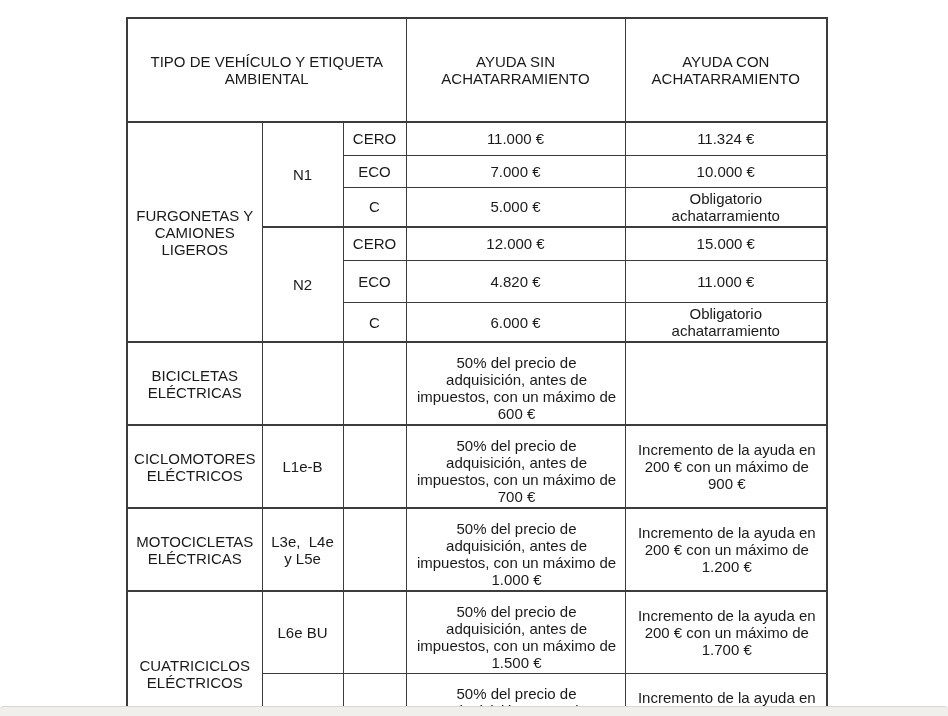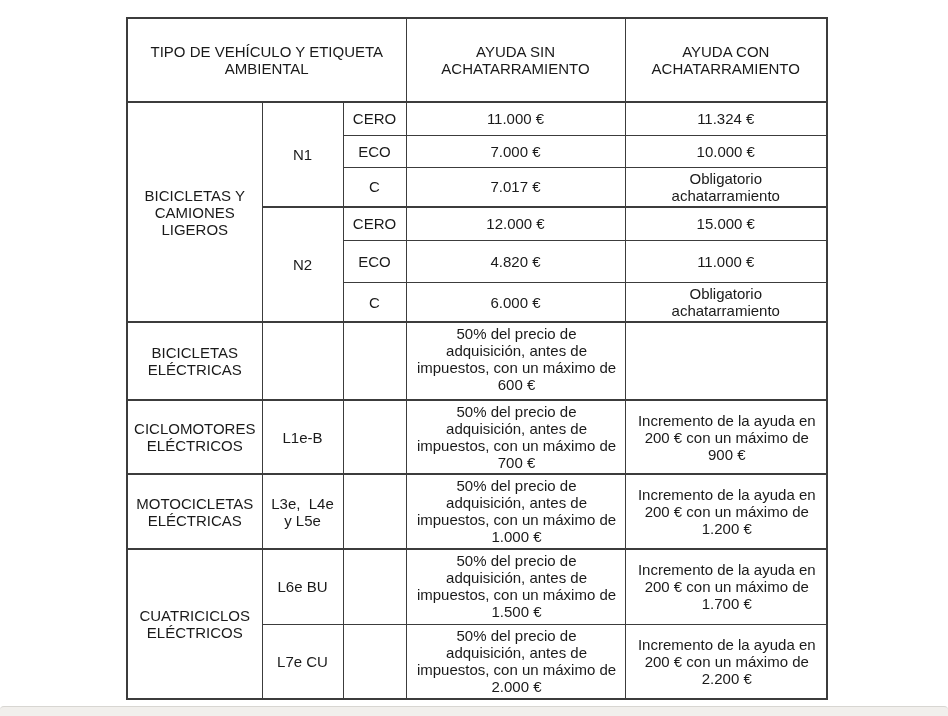--- a/index.html
+++ b/index.html
@@ -31,21 +31,21 @@
     white-space:pre-line;
     overflow:hidden;
   }
   thead td{
     border-bottom-width:2px;
     text-align:center;
     vertical-align:middle;
   }
   tr.gstart > td{border-top-width:2px;}
   td.c{text-align:center;padding:2px 4px;}
-  td.para{vertical-align:top;padding:2px 4px 2px 6px;}
+  td.para{vertical-align:top;padding:11px 4px 2px 6px;}
   td.para-mid{vertical-align:middle;padding:2px 4px 2px 6px;margin-left:42px;}
   .footer-bar{
     position:absolute;left:0;top:706px;width:948px;height:10px;
     background:var(--footer-bar);
     border-top:1px solid var(--footer-line);
     border-radius:4px 4px 0 0;
     box-sizing:border-box;
   }
 </style>
 </head>
@@ -54,48 +54,48 @@
 <div class="tbl-wrap">
   <table>
     <colgroup>
       <col style="width:135px">
         <col style="width:81px">
         <col style="width:63px">
         <col style="width:219px">
         <col style="width:202px">
     </colgroup>
     <thead>
-      <tr style="height:84px">
+      <tr style="height:104px">
         <td colspan="3">TIPO DE VEHÍCULO Y ETIQUETA
 AMBIENTAL</td>
         <td>AYUDA SIN
 ACHATARRAMIENTO</td>
         <td>AYUDA CON
 ACHATARRAMIENTO</td>
       </tr>
     </thead>
     <tbody>
 
       <tr style="height:33px">
-        <td rowspan="6" class="c">BICICLETAS Y
+        <td rowspan="6" class="c">FURGONETAS Y
 CAMIONES
 LIGEROS</td>
         <td rowspan="3">N1</td>
         <td>CERO</td>
         <td class="c">11.000 €</td>
         <td class="c">11.324 €</td>
       </tr>
       <tr style="height:32px">
         <td>ECO</td>
         <td class="c">7.000 €</td>
         <td class="c">10.000 €</td>
       </tr>
       <tr style="height:34px">
         <td>C</td>
-        <td class="c">7.017 €</td>
+        <td class="c">5.000 €</td>
         <td class="c">Obligatorio
 achatarramiento</td>
       </tr>
       <tr style="height:34px" class="gstart">
         <td rowspan="3">N2</td>
         <td>CERO</td>
         <td class="c">12.000 €</td>
         <td class="c">15.000 €</td>
       </tr>
       <tr style="height:42px">

